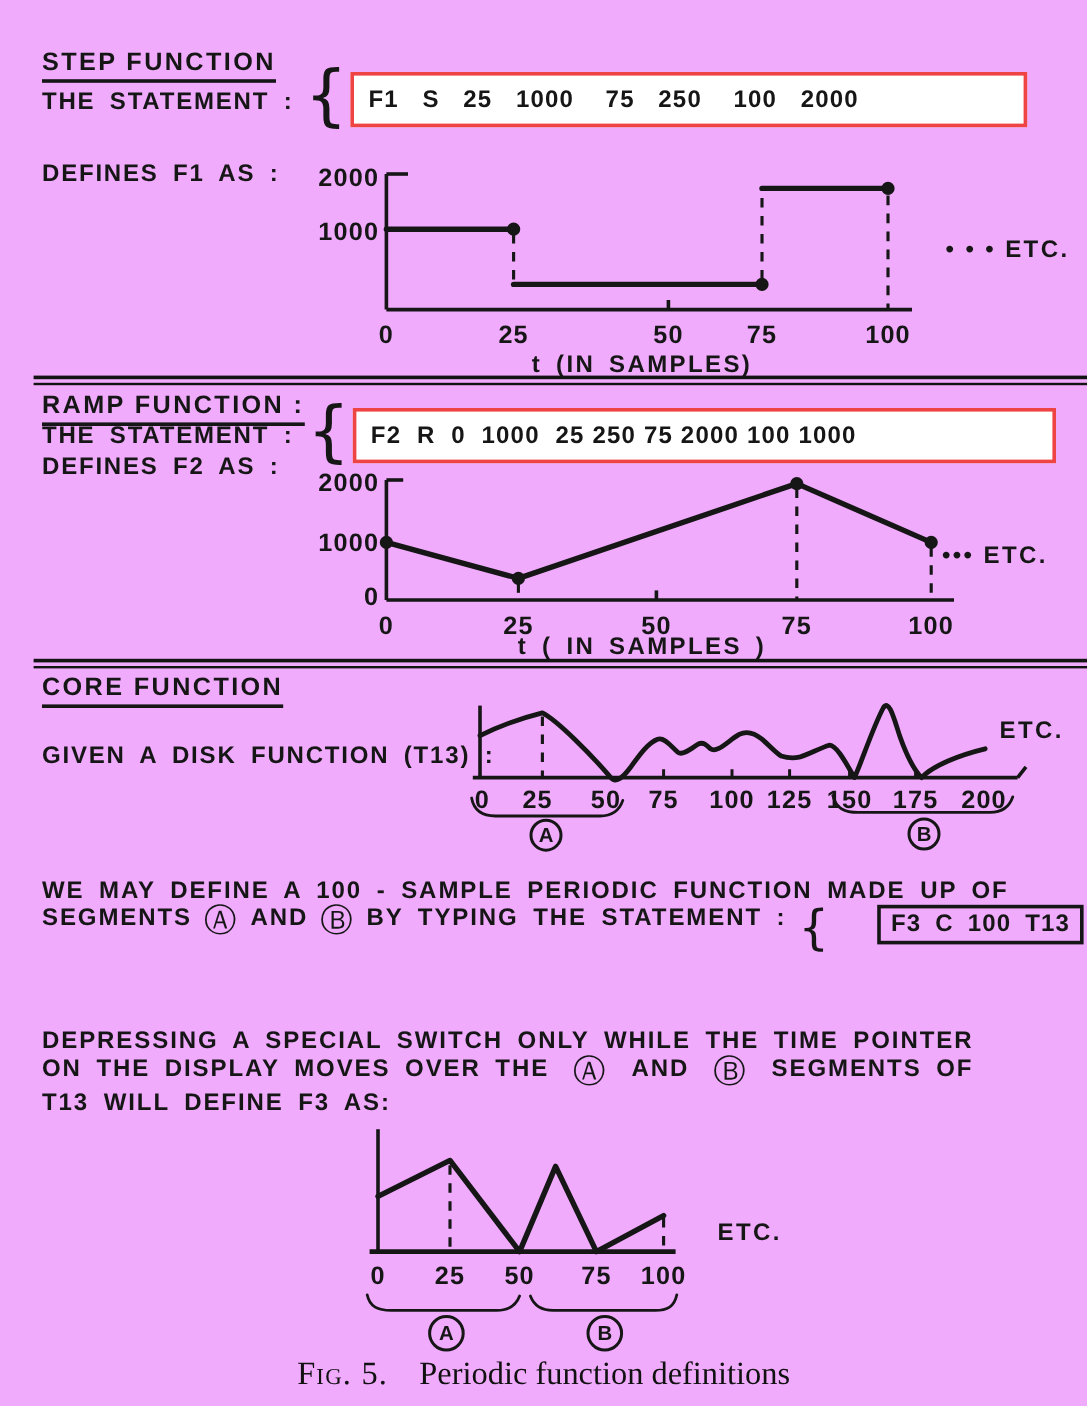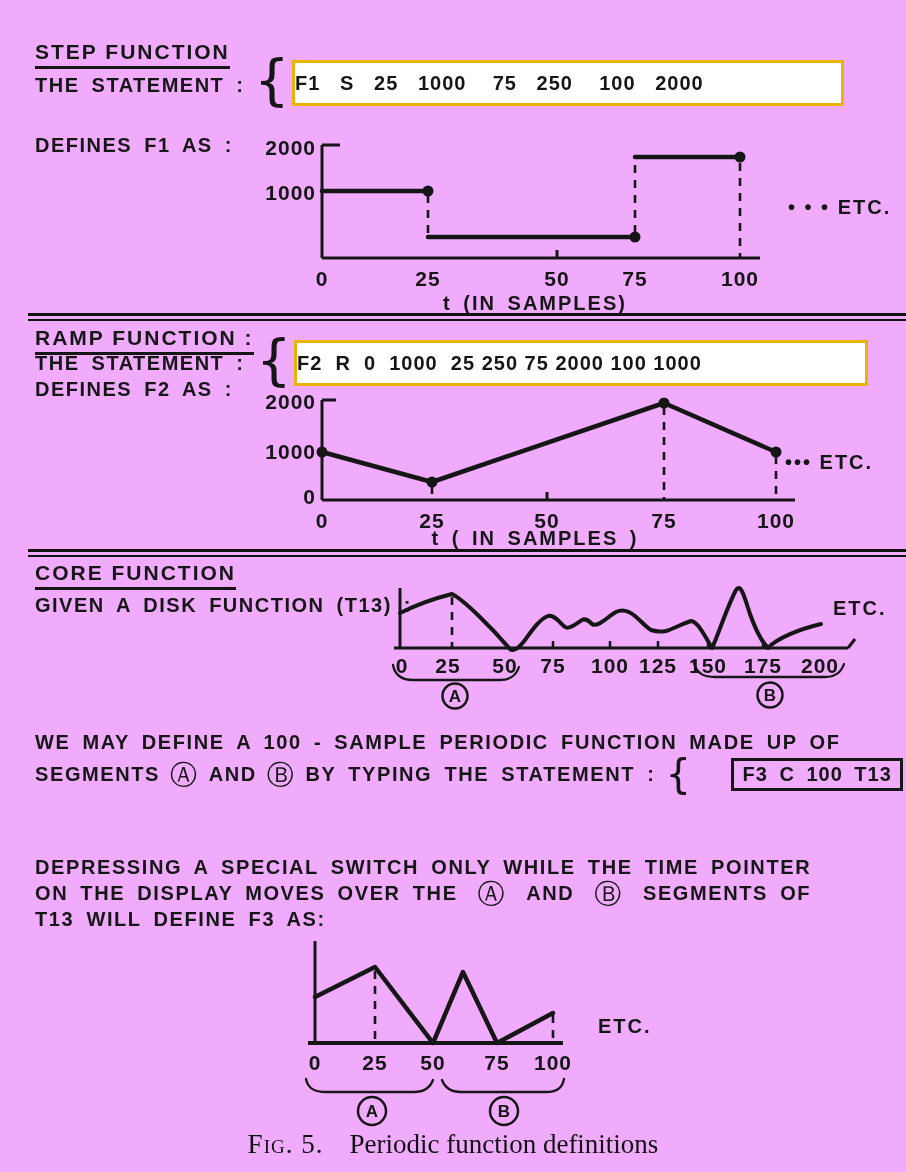--- a/index.html
+++ b/index.html
@@ -4,28 +4,28 @@
 <style>
   html,body{margin:0;padding:0;background:#e8e8e8;}
   .page{position:relative;width:906px;height:1172px;background:#f0abfc;color:#161616;
         font-family:"Liberation Sans",sans-serif;overflow:hidden;}
   .heading{position:absolute;font-size:21px;font-weight:700;letter-spacing:2px;
            border-bottom:3px solid #161616;padding-bottom:2px;white-space:nowrap;}
   .label{position:absolute;font-size:20px;font-weight:700;letter-spacing:1.5px;
          word-spacing:5px;white-space:nowrap;}
   .brace{position:absolute;font-size:56px;font-weight:400;line-height:1;
          font-family:"DejaVu Sans",sans-serif;}
-  .stmt-box{position:absolute;border:3px solid #eab308;display:flex;align-items:center;
-            background:#fff;}
+  .stmt-box{position:absolute;border:3px solid #ef4444;display:flex;align-items:center;
+            padding-left:12px;background:#fff;}
   .tokens{font-size:20px;font-weight:700;letter-spacing:1px;white-space:pre;}
   .sep{position:absolute;left:28px;right:0;height:3px;border-top:3px solid #131313;
        border-bottom:2px solid #131313;}
   .para-line{position:absolute;font-size:20px;font-weight:700;letter-spacing:1.6px;
              word-spacing:5px;white-space:nowrap;}
-  .flexline{display:flex;align-items:center;gap:10px;}
+  .flexline{display:flex;align-items:flex-start;gap:10px;}
   .circ{font-size:27px;font-weight:400;line-height:1;font-family:"DejaVu Sans",sans-serif;}
   .inline-box{border:3px solid #161616;padding:2px 8px;display:flex;align-items:center;margin-left:29px;}
   svg{position:absolute;overflow:visible;}
   svg text{fill:#161616;font-family:"Liberation Sans",sans-serif;font-weight:700;}
   .tick{font-size:21px;letter-spacing:1px;}
   .ylab{font-size:21px;letter-spacing:1px;}
   .axlab{font-size:20px;letter-spacing:2px;word-spacing:4px;}
   .etc{font-size:20px;letter-spacing:2px;}
   .segletter{font-size:17px;letter-spacing:0;}
   .ink{stroke:#161616;fill:none;}
@@ -118,21 +118,21 @@
     <text class="tick" x="307" y="137" text-anchor="middle">50</text>
     <text class="tick" x="424" y="137" text-anchor="middle">75</text>
     <text class="tick" x="536" y="137" text-anchor="middle">100</text>
     <text class="axlab" x="295" y="154" text-anchor="middle">t ( IN SAMPLES )</text>
     <text class="etc" x="545" y="78">••• ETC.</text>
   </svg>
 
   <div class="sep" style="top:549px"></div>
 
   <div class="heading" style="left:35px;top:561px">CORE FUNCTION</div>
-  <div class="label" style="left:35px;top:594px">GIVEN A DISK FUNCTION (T13) :</div>
+  <div class="label" style="left:35px;top:619px">GIVEN A DISK FUNCTION (T13) :</div>
 
   <svg style="left:388px;top:583px" width="518" height="135" viewBox="0 0 518 135">
     <path class="ink thin" d="M12 5 V65"></path>
     <path class="ink thin" d="M6 65 H460 M460 65 L467 56"></path>
     <path class="ink" stroke-width="2.5" d="M165 65 V58 M222 65 V58 M270 65 V58 M320 65 V58 M375 65 V58"></path>
 
     <path class="ink curve" d="M12,30 C30,21 52,14 64,11 C76,17 104,45 121,65 C125,70 131,65 137,57
              C145,46 152,36 160,33 C166,31 172,40 177,44 C181,47 189,40 194,37
              C198,35 201,38 204,41 C210,45 219,34 228,29 C234,26 241,28 247,33
              C254,39 259,45 263,47 C269,49 273,49 278,48 C285,46 296,40 303,38

